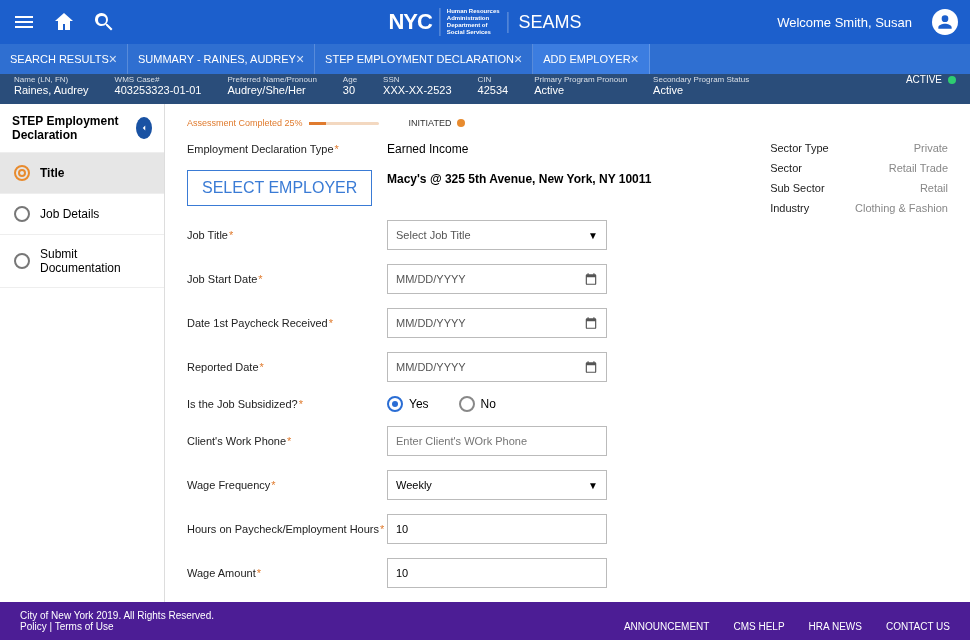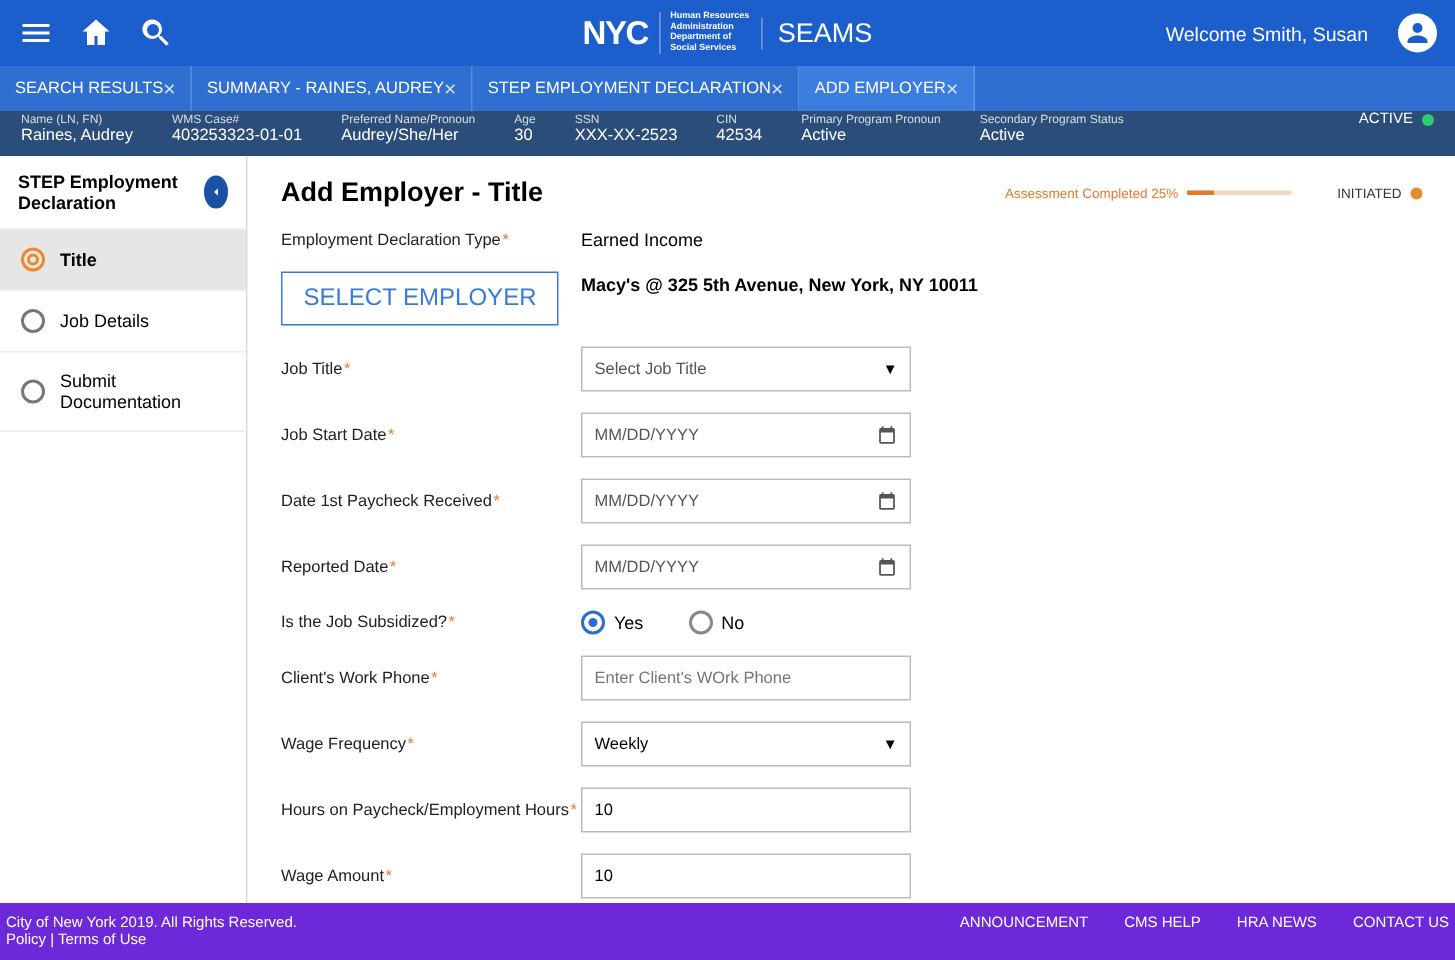--- a/index.html
+++ b/index.html
@@ -57,21 +57,21 @@
 .cal{width:14px;height:14px}
 .radios{display:flex;gap:30px;font-size:12px}
 .radios label{display:flex;align-items:center;gap:6px;cursor:pointer}
 .rdot{width:16px;height:16px;border:2px solid #888;border-radius:50%;display:inline-block;position:relative}
 .rdot.on{border-color:#2a6dd4}
 .rdot.on::after{content:"";position:absolute;inset:3px;background:#2a6dd4;border-radius:50%}
 .sector{width:180px;font-size:11px}
 .sector .srow{display:flex;justify-content:space-between;margin-bottom:8px}
 .sector .sk{color:#222}
 .sector .sv{color:#888}
-.footer{background:#6d28d9;color:#fff;font-size:10px;padding:8px 4px;display:flex;justify-content:space-between;align-items:flex-start}
+.footer{background:#4c1d95;color:#fff;font-size:10px;padding:8px 20px;display:flex;justify-content:space-between;align-items:flex-end}
 .footer .links{display:flex;gap:24px}
 .footer a{color:#fff;text-decoration:none}
 </style>
 </head>
 <body>
 
 <div class="topbar">
   <div class="icon">
       <svg viewBox="0 0 24 24">
         <path d="M3 6h18v2H3zM3 11h18v2H3zM3 16h18v2H3z"></path>
@@ -182,21 +182,20 @@
         <span>Job Details</span>
       </div>
     <div class="side-item">
         <span class="radio"></span>
         <span>Submit Documentation</span>
       </div>
   </div>
 
   <div class="content">
     <div class="page-top">
-      <div class="page-title">Add Employer - Title</div>
       <div style="display:flex;align-items:center">
         <div class="assess">
             <span>Assessment Completed 25%</span>
             <span class="bar"></span>
           </div>
         <div class="initiated">
             <span>INITIATED</span>
             <span class="dot orange"></span>
           </div>
       </div>
@@ -279,20 +278,38 @@
             </div>
           </div>
         <div class="row">
             <div class="flabel"><span>Wage Amount</span><span class="req">*</span></div>
             <div class="inp text">
               <input value="10" style="">
             </div>
           </div>
 
       </div>
+      <div class="sector">
+        <div class="srow">
+            <span class="sk">Sector Type</span>
+            <span class="sv">Private</span>
+          </div>
+        <div class="srow">
+            <span class="sk">Sector</span>
+            <span class="sv">Retail Trade</span>
+          </div>
+        <div class="srow">
+            <span class="sk">Sub Sector</span>
+            <span class="sv">Retail</span>
+          </div>
+        <div class="srow">
+            <span class="sk">Industry</span>
+            <span class="sv">Clothing &amp; Fashion</span>
+          </div>
+      </div>
     </div>
 
   </div>
 </div>
 
 <div class="footer">
   <div>
     <div>City of New York 2019. All Rights Reserved.</div>
     <div><a href="#">Policy</a> | <a href="#">Terms of Use</a></div>
   </div>

